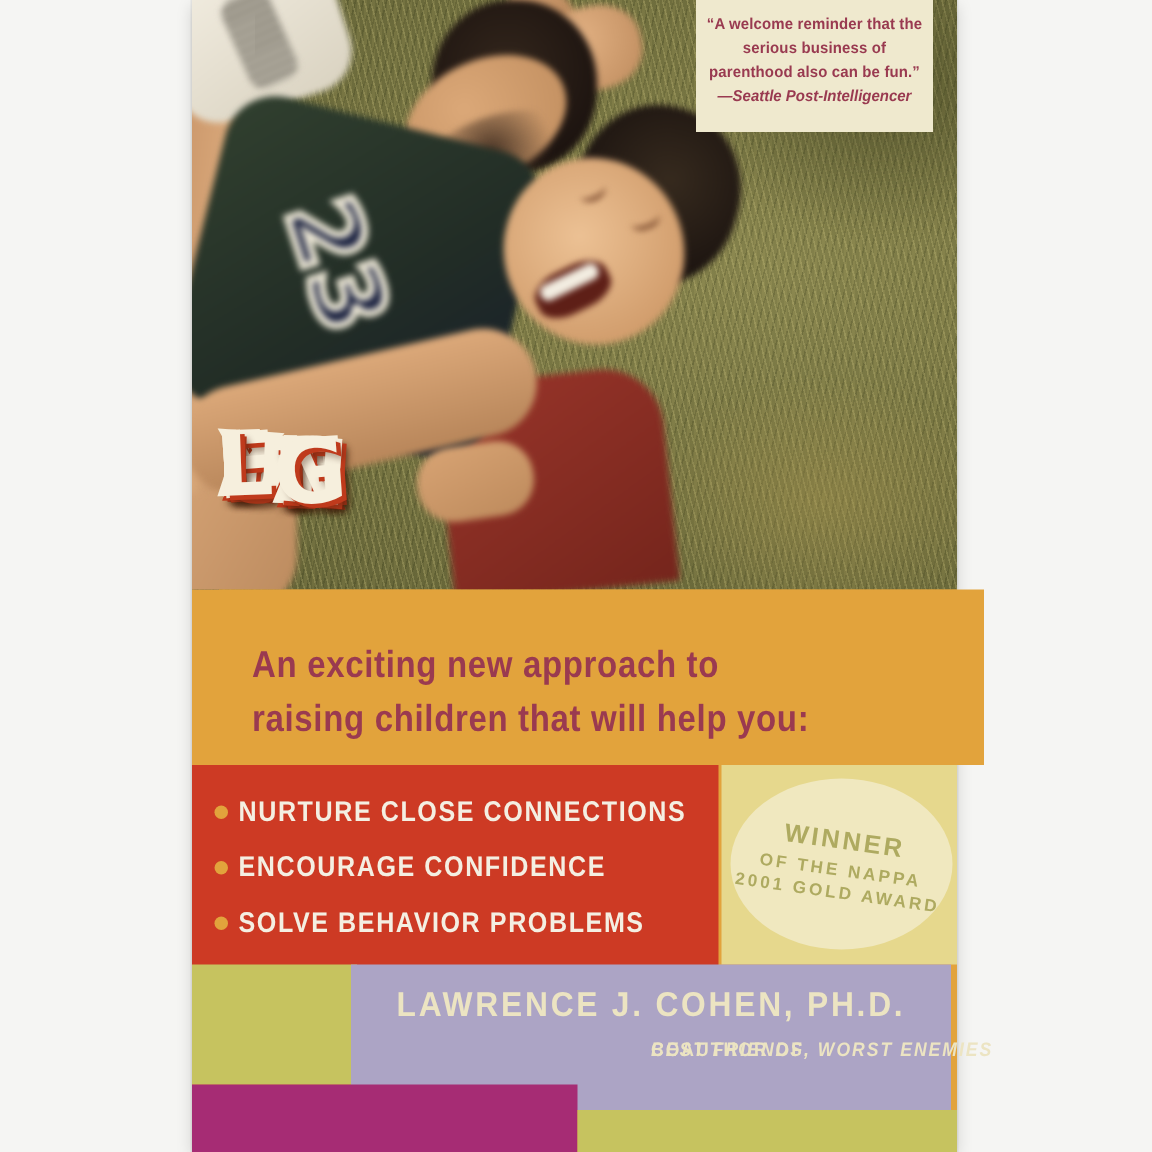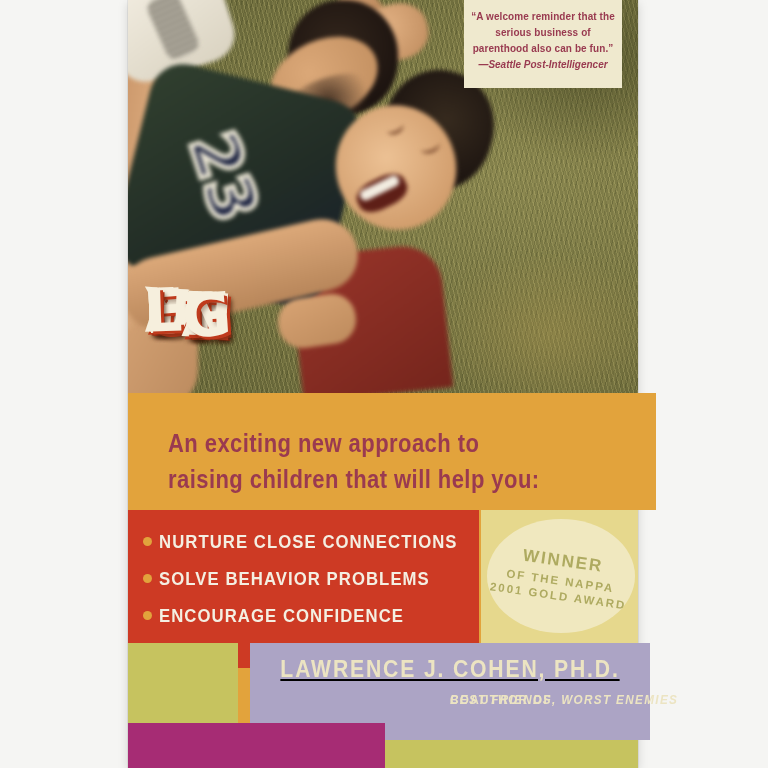--- a/index.html
+++ b/index.html
@@ -99,21 +99,21 @@
   .award-ellipse{left:6px;top:9px;width:148px;height:114px;border-radius:50%;background:#f0e8bf;}
   .award-text{inset:0;display:flex;flex-direction:column;align-items:center;justify-content:center;
       transform:rotate(8deg);color:#aeaa60;font-weight:bold;letter-spacing:2px;text-align:center;}
   .award-text div{position:static;}
   .aw1{font-size:17px;}
   .aw2{font-size:11.5px;margin-top:4px;}
   .aw3{font-size:11.5px;margin-top:3px;}
 
   
   .ch-left{left:0;top:643px;width:110px;height:80px;background:#c6c35f;}
-  .lavender{left:122px;top:643px;width:400px;height:97px;background:#aca4c5;text-align:center;text-decoration:underline;}
+  .lavender{left:106px;top:643px;width:400px;height:97px;background:#aca4c5;text-align:center;}
   .magenta{left:0;top:723px;width:257px;height:45px;background:#a62c74;}
   .ch-br{left:257px;top:740px;width:253px;height:28px;background:#c6c35f;}
   .author-name{position:static;display:block;margin-top:13px;color:#ece4c2;font-weight:bold;font-size:23px;
       letter-spacing:2px;transform:scaleX(.92);transform-origin:center top;white-space:nowrap;}
   .coauthor{position:static;display:block;margin-top:9px;color:#ece4c2;font-weight:bold;font-size:13px;
       letter-spacing:1.5px;transform:scaleX(.9);transform-origin:center top;white-space:nowrap;}
   .coauthor .it{font-style:italic;}
 </style>
 </head>
 <body>
@@ -183,25 +183,25 @@
         </div>
     </div>
 
     <div class="red-box">
       <div class="brow">
         <span class="dot"></span>
         <span class="blabel">NURTURE CLOSE CONNECTIONS</span>
       </div>
       <div class="brow">
         <span class="dot"></span>
-        <span class="blabel">SOLVE BEHAVIOR PROBLEMS</span>
+        <span class="blabel">ENCOURAGE CONFIDENCE</span>
       </div>
       <div class="brow">
         <span class="dot"></span>
-        <span class="blabel">ENCOURAGE CONFIDENCE</span>
+        <span class="blabel">SOLVE BEHAVIOR PROBLEMS</span>
       </div>
     </div>
 
     <div class="award">
       <div class="award-ellipse">
         <div class="award-text">
           <div class="aw1">WINNER</div>
           <div class="aw2">OF THE NAPPA</div>
           <div class="aw3">2001 GOLD AWARD</div>
         </div>

